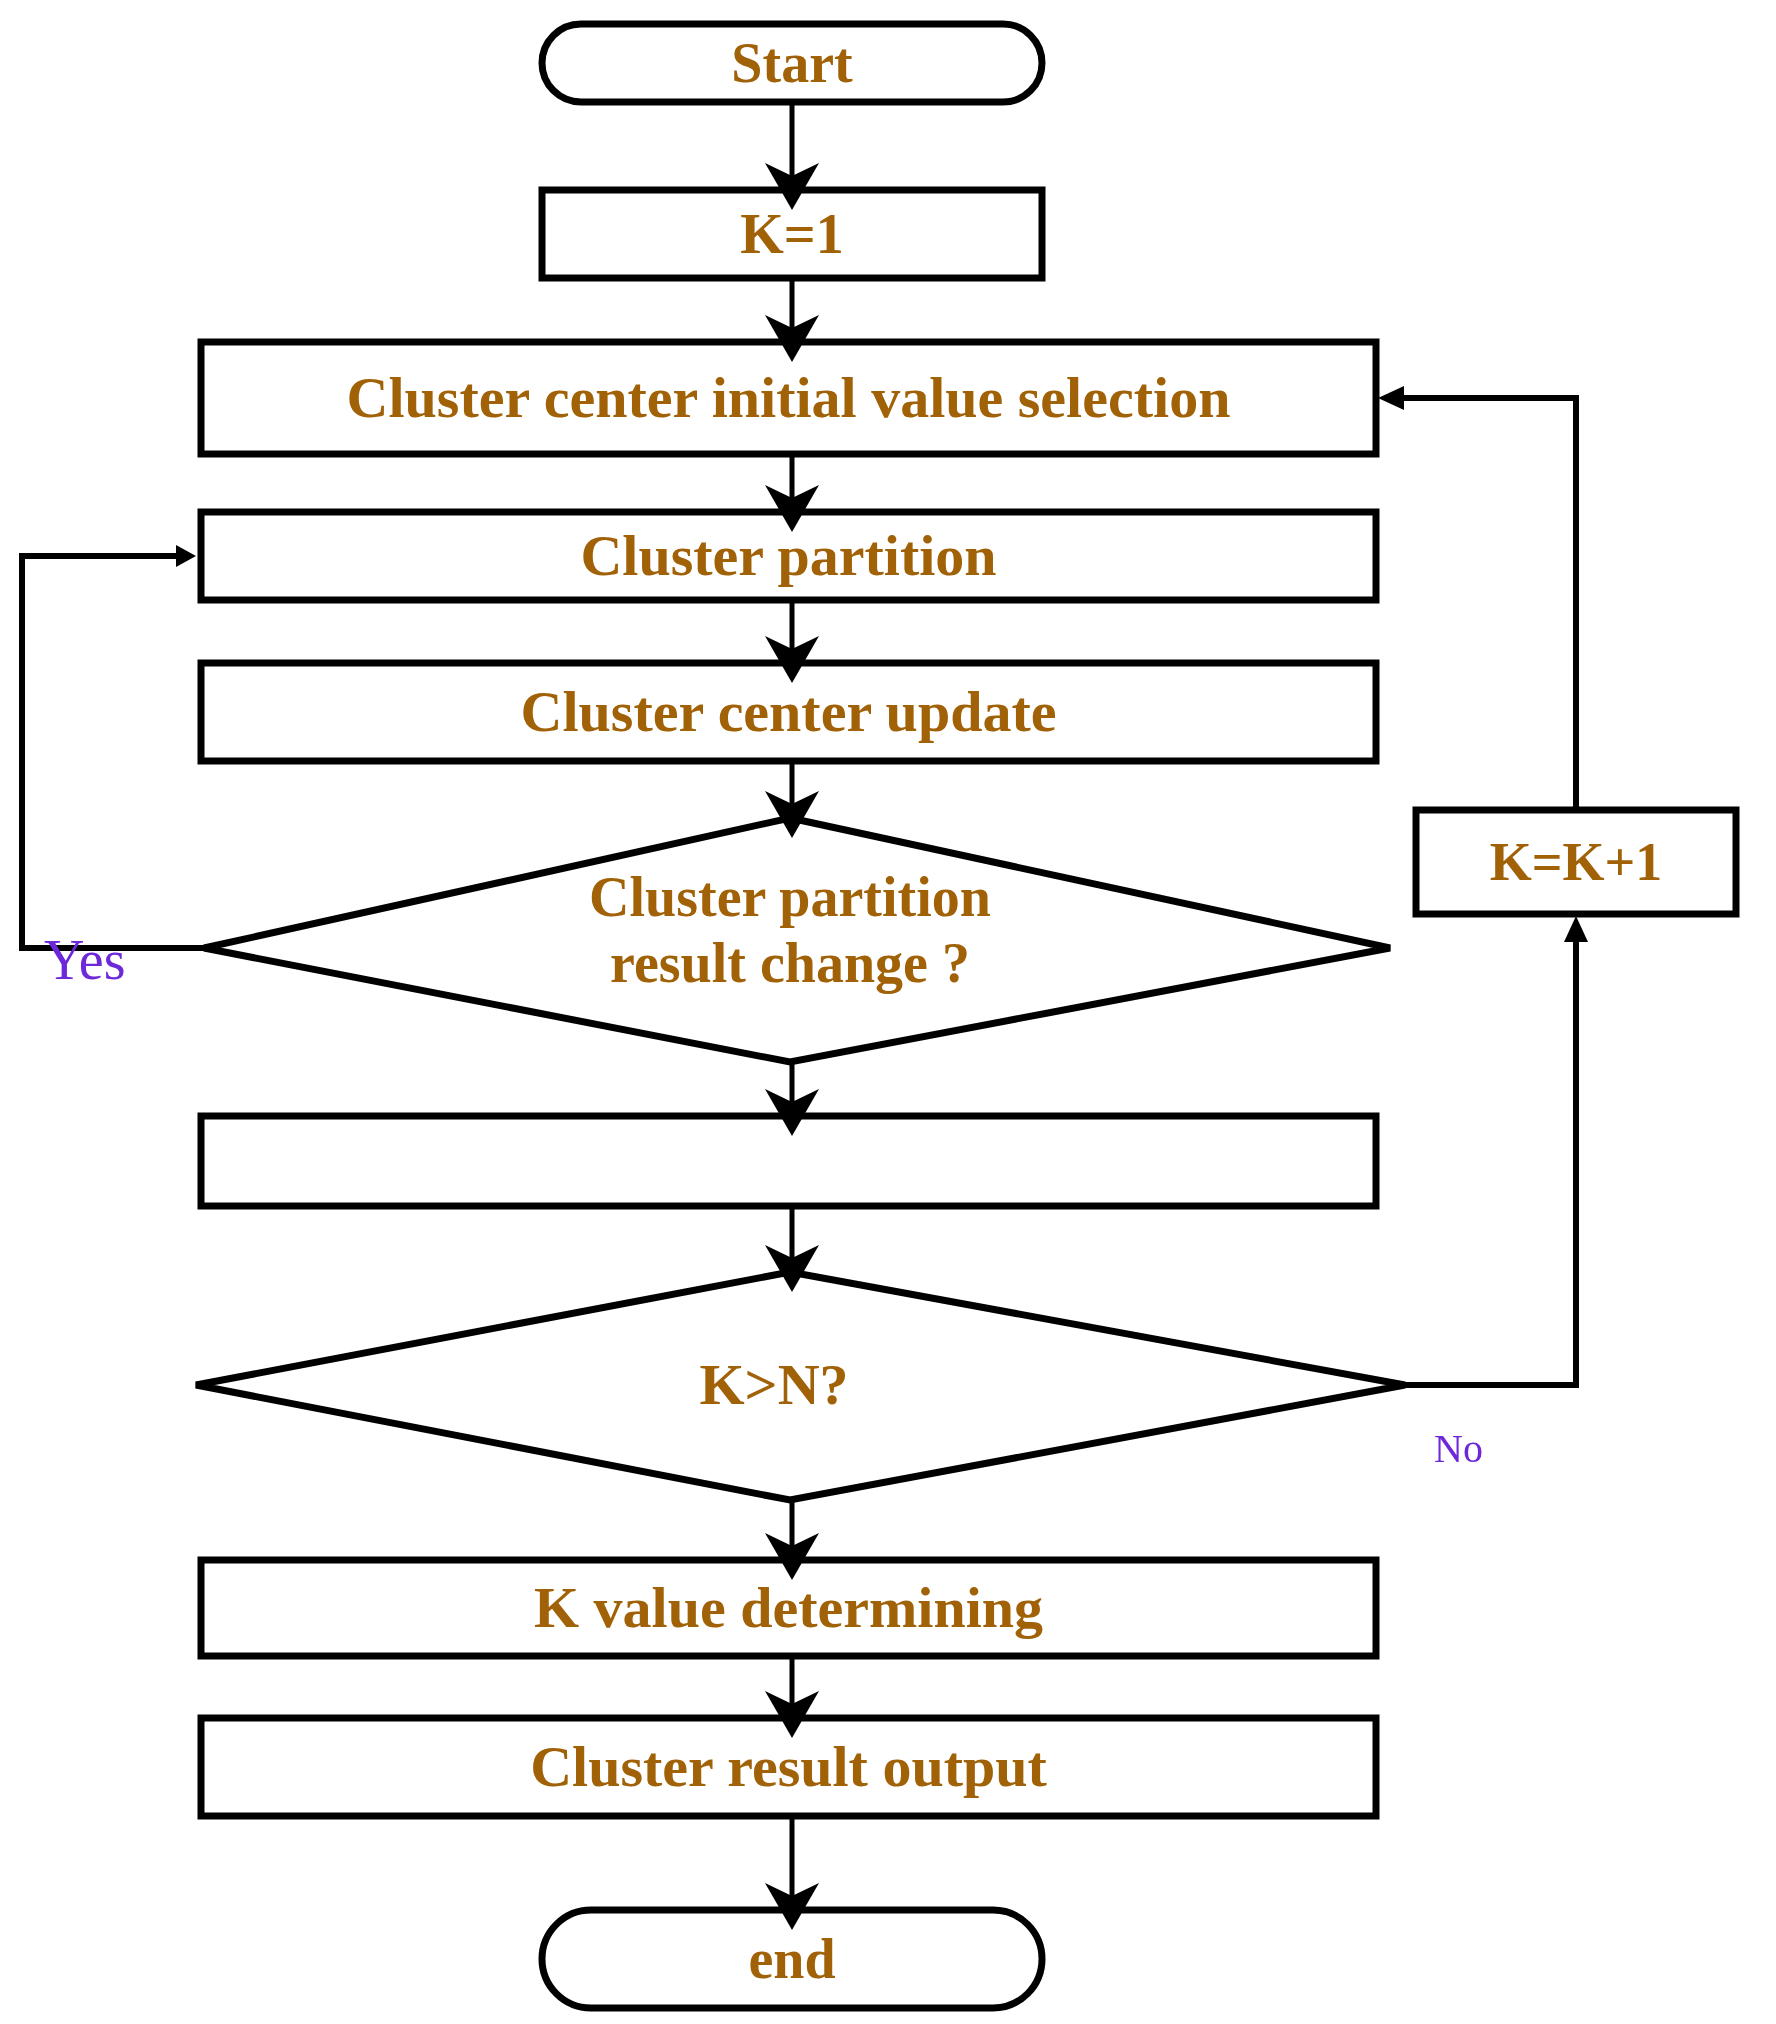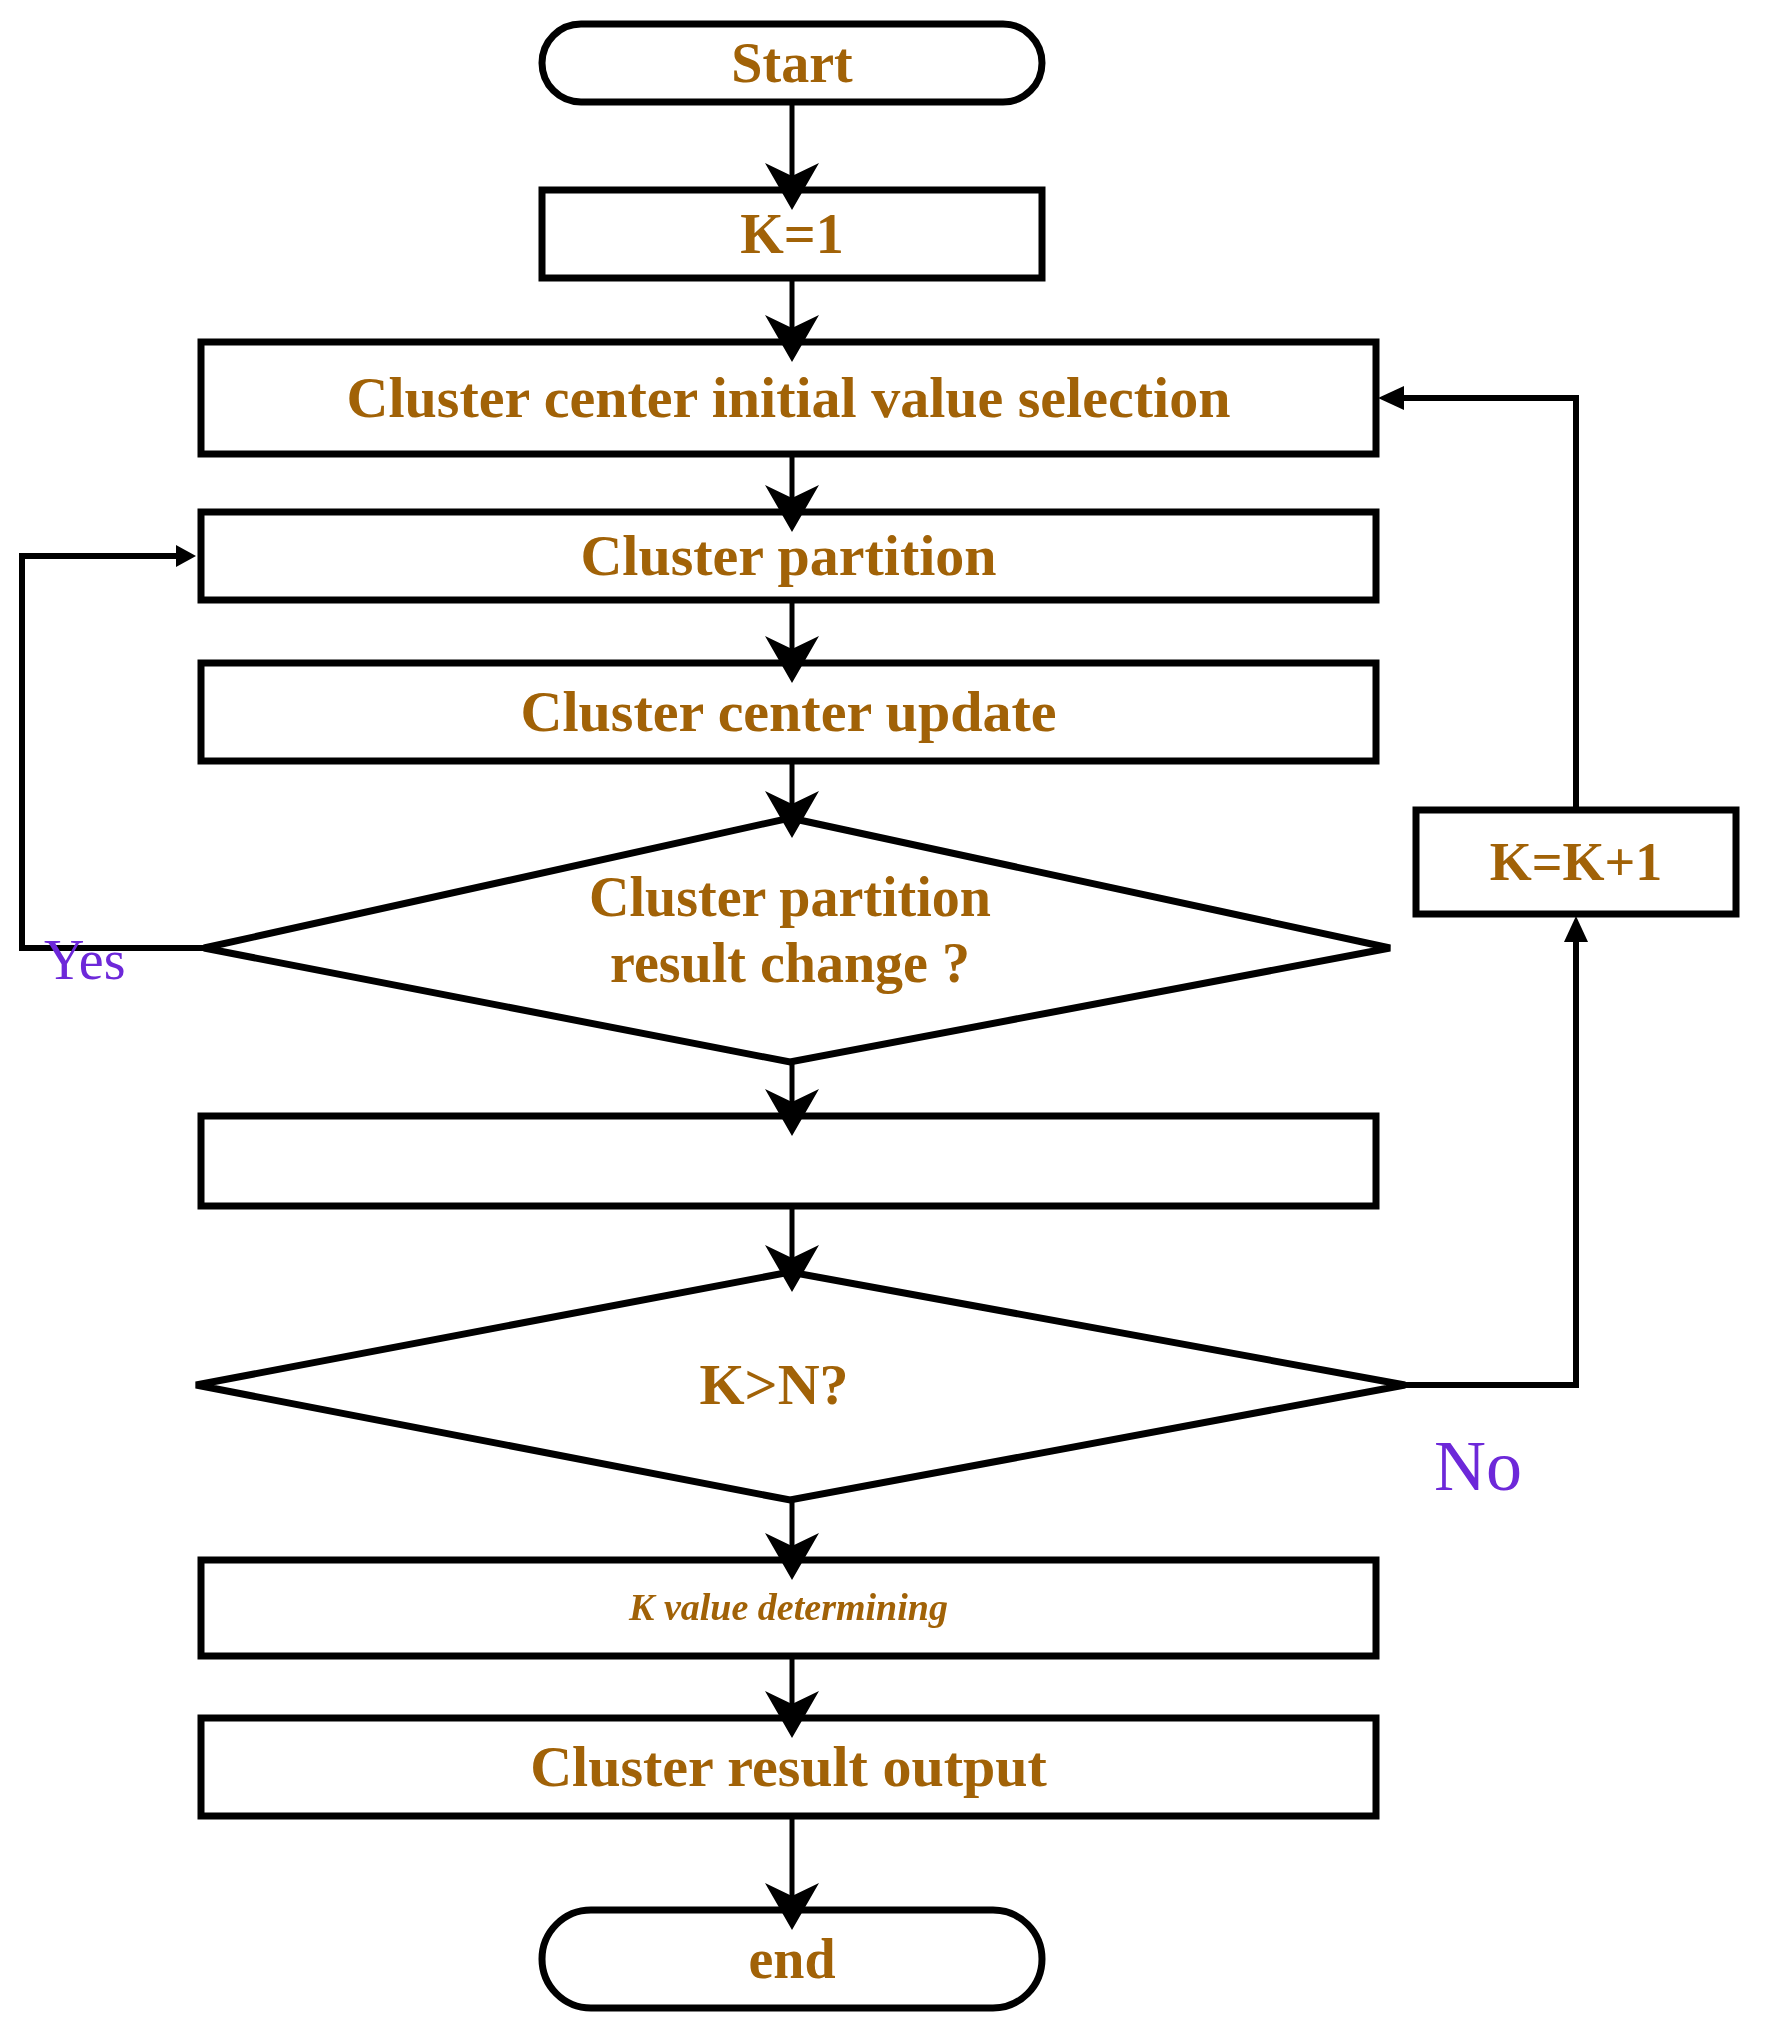--- a/index.html
+++ b/index.html
@@ -106,29 +106,29 @@
   <div class="node-label" style="left:201px;top:663px;width:1175px;height:98px;font-size:58px;">Cluster center update</div>
 
   <div class="node-label" style="left:390px;top:850px;width:800px;height:160px;font-size:56px;line-height:1.18;">Cluster partition
 result change ?</div>
 
 
   <div class="node-label" style="left:474px;top:1340px;width:600px;height:90px;font-size:58px;">K&gt;N?</div>
 
   <div class="node-label" style="left:1416px;top:810px;width:320px;height:104px;font-size:54px;">K=K+1</div>
 
-  <div class="node-label" style="left:201px;top:1560px;width:1175px;height:96px;font-size:38px;font-style:italic;">K value determining</div>
+  <div class="node-label" style="left:201px;top:1560px;width:1175px;height:96px;font-size:58px;">K value determining</div>
 
   <div class="node-label" style="left:201px;top:1718px;width:1175px;height:98px;font-size:58px;">Cluster result output</div>
 
   <div class="node-label" style="left:542px;top:1910px;width:500px;height:98px;font-size:56px;">end</div>
 
   <div class="edge-label" style="left:44px;top:928px;font-size:56px;">Yes</div>
 
-  <div class="edge-label" style="left:1434px;top:1425px;font-size:72px;">No</div>
+  <div class="edge-label" style="left:1434px;top:1425px;font-size:40px;">No</div>
 
   <div class="hit" style="left:542px;top:24px;width:500px;height:78px;"></div>
   <div class="hit" style="left:542px;top:190px;width:500px;height:88px;"></div>
   <div class="hit" style="left:201px;top:342px;width:1175px;height:112px;"></div>
   <div class="hit" style="left:201px;top:512px;width:1175px;height:88px;"></div>
   <div class="hit" style="left:201px;top:663px;width:1175px;height:98px;"></div>
   <div class="hit" style="left:204px;top:818px;width:1186px;height:244px;"></div>
   <div class="hit" style="left:201px;top:1116px;width:1175px;height:90px;"></div>
   <div class="hit" style="left:196px;top:1272px;width:1209px;height:228px;"></div>
   <div class="hit" style="left:1416px;top:810px;width:320px;height:104px;"></div>

